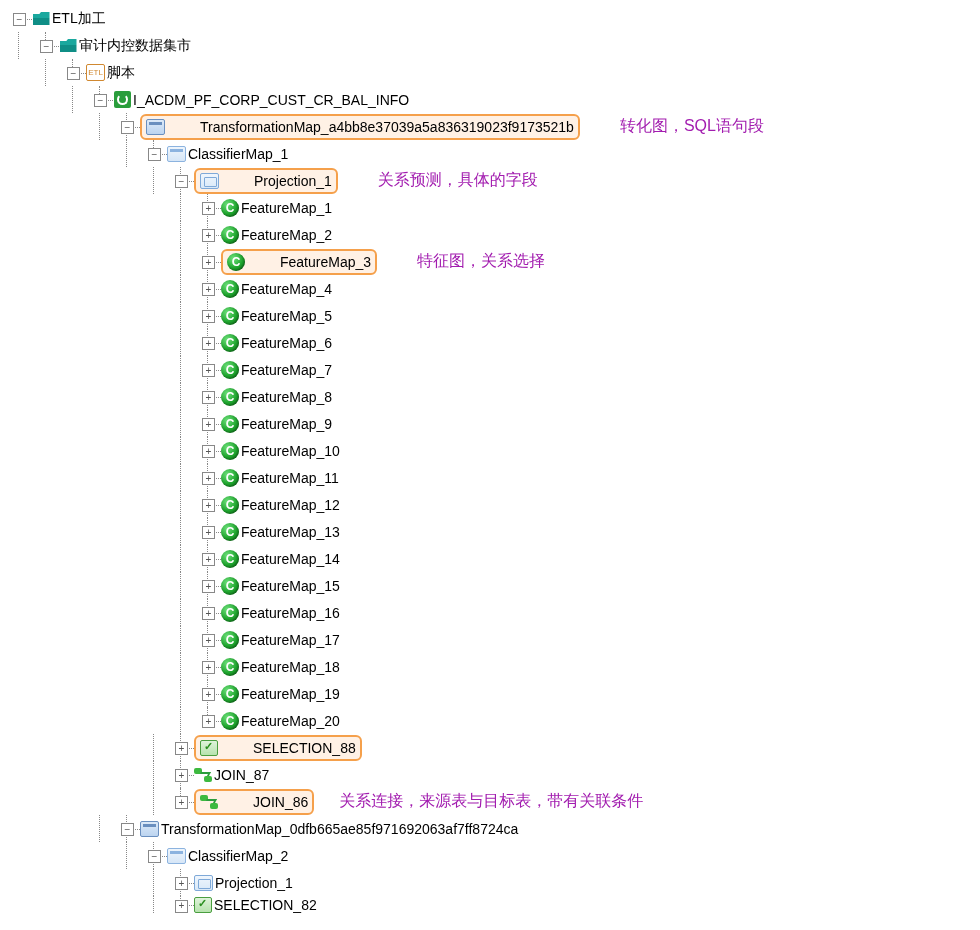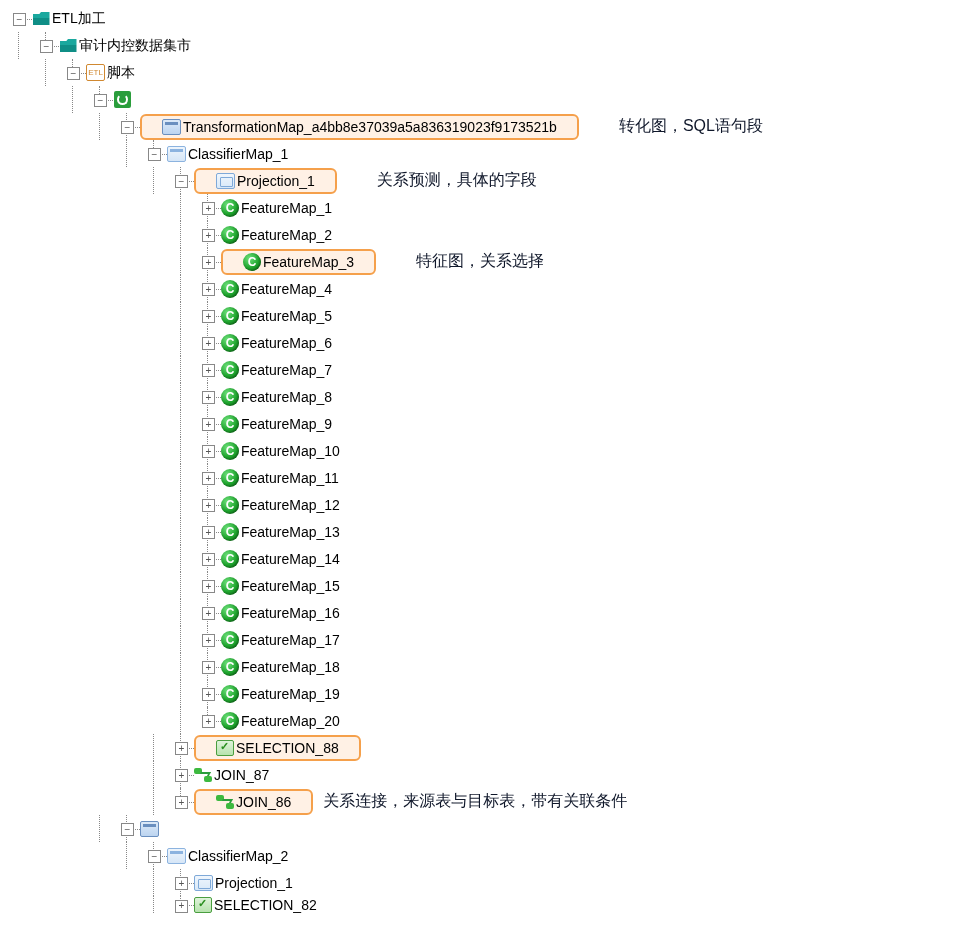--- a/index.html
+++ b/index.html
@@ -54,26 +54,27 @@
     width: 20px; height: 18px;
     display: inline-flex; align-items: center; justify-content: center;
     margin-right: 2px;
     flex: 0 0 18px;
   }
   .lbl { white-space: nowrap; }
   .hl {
     border: 2px solid #f5a04b;
     border-radius: 6px;
     background: rgba(255,200,150,0.25);
-    padding: 0 20px;
+    padding: 0 4px;
     display: inline-flex; align-items: center;
     height: 22px;
+    gap: 33px;
   }
   .annot {
-    color: #0f172a;
+    color: #a21caf;
     font-size: 16px;
     margin-left: 40px;
     white-space: nowrap;
   }
   
   .folder-teal {
     width: 17px; height: 13px; background: #1aa89e;
     clip-path: polygon(0 15%,40% 15%,50% 0,100% 0,100% 100%,0 100%);
   }
   .folder-teal.open {
@@ -168,20 +169,21 @@
 <div class="row">
   <span class="indent"></span>
       <span class="indent"></span>
   <span class="indent vline"></span>
   <span class="indent vline-top hline">
         <span class="toggle">−</span>
       </span>
   <span class="icon">
         <span class="refresh-icon"></span>
       </span>
+  <span class="lbl">I_ACDM_PF_CORP_CUST_CR_BAL_INFO</span>
 </div>
 
 <div class="row">
   <span class="indent"></span>
       <span class="indent"></span>
       <span class="indent"></span>
   <span class="indent vline"></span>
   <span class="indent vline hline">
         <span class="toggle">−</span>
       </span>
@@ -601,34 +603,35 @@
         <span class="toggle">+</span>
       </span>
   <span class="hl">
     <span class="icon">
           <span class="join-icon">
             <span class="link"></span>
           </span>
         </span>
     <span class="lbl">JOIN_86</span>
   </span>
-  <span class="annot" style="margin-left:10px">关系连接，来源表与目标表，带有关联条件</span>
+  <span class="annot" style="margin-left:25px">关系连接，来源表与目标表，带有关联条件</span>
 </div>
 
 <div class="row">
   <span class="indent"></span>
       <span class="indent"></span>
       <span class="indent"></span>
   <span class="indent vline"></span>
   <span class="indent vline hline">
         <span class="toggle">−</span>
       </span>
   <span class="icon">
         <span class="map-icon"></span>
       </span>
+  <span class="lbl">TransformationMap_0dfb665ae85f971692063af7ff8724ca</span>
 </div>
 
 <div class="row">
   <span class="indent"></span>
       <span class="indent"></span>
       <span class="indent"></span>
       <span class="indent"></span>
   <span class="indent vline"></span>
   <span class="indent vline hline">
         <span class="toggle">−</span>

